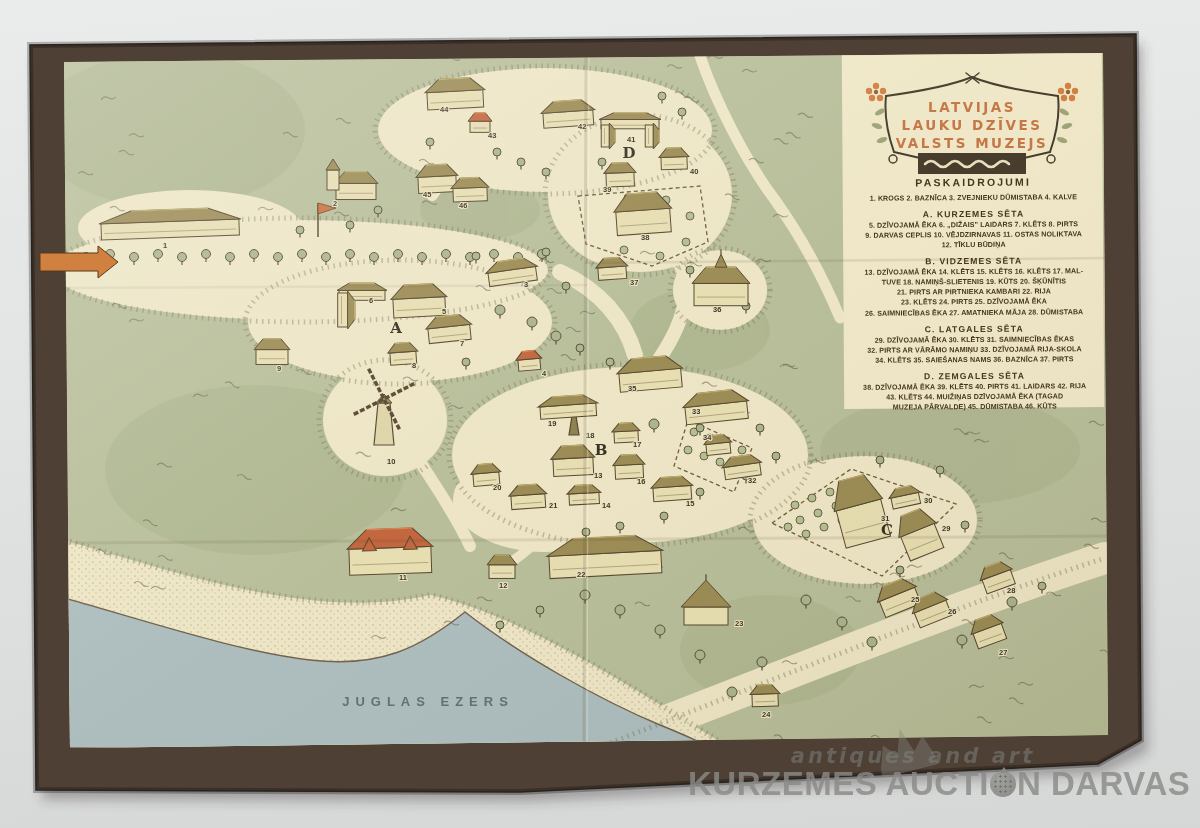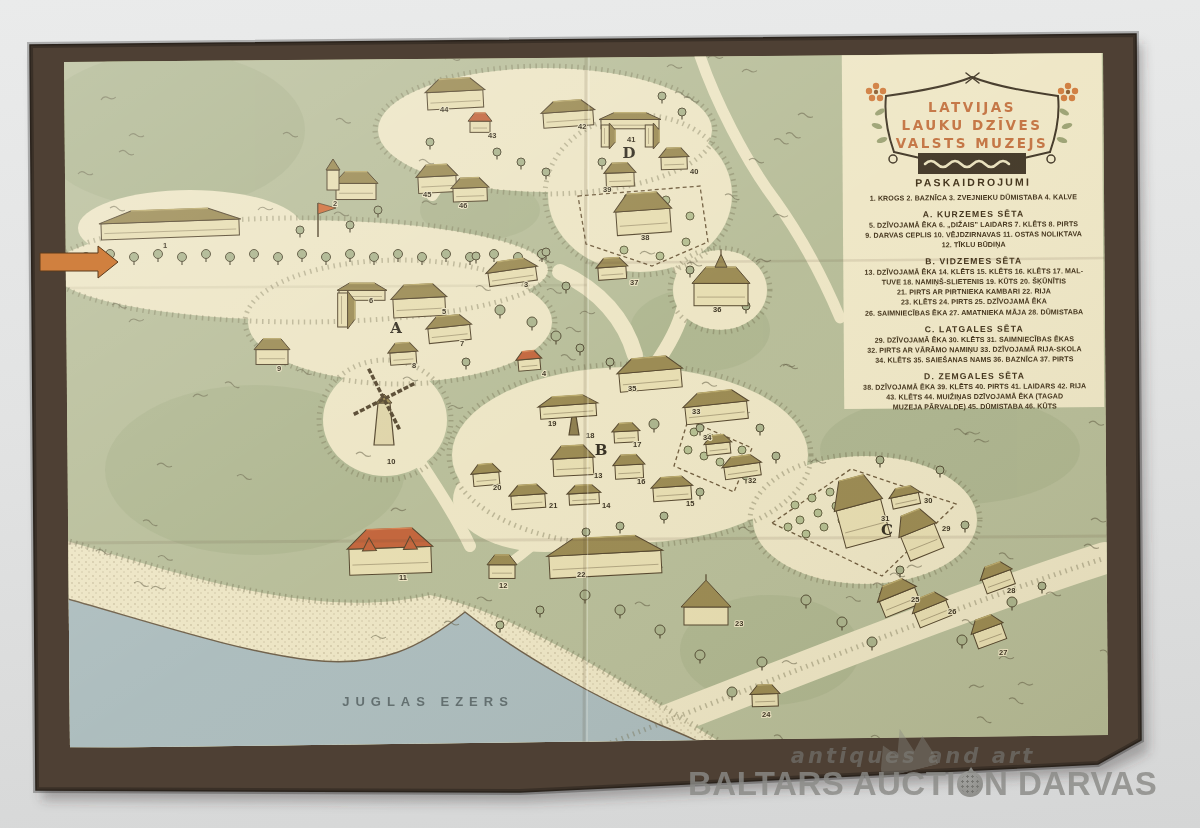--- a/index.html
+++ b/index.html
@@ -943,16 +943,16 @@
         <div class="lg-head">D. ZEMGALES SĒTA</div>
         <div class="lg-line">38. DZĪVOJAMĀ ĒKA  39. KLĒTS  40. PIRTS  41. LAIDARS  42. RIJA</div>
         <div class="lg-line">43. KLĒTS   44. MUIŽIŅAS DZĪVOJAMĀ ĒKA (TAGAD</div>
         <div class="lg-line">MUZEJA PĀRVALDE)   45. DŪMISTABA   46. KŪTS</div>
       </div>
 </div>
 
 <div class="wm">
   <div class="crown"></div>
   <div class="wm-tag">antiques and art</div>
-  <div class="wm-brand"><span>BALTARS AUCTI</span><span class="berry"></span><span>N DARVAS</span></div>
+  <div class="wm-brand"><span>KURZEMES AUCTI</span><span class="berry"></span><span>N DARVAS</span></div>
 </div>
 
 </div>
 
 </body></html>

